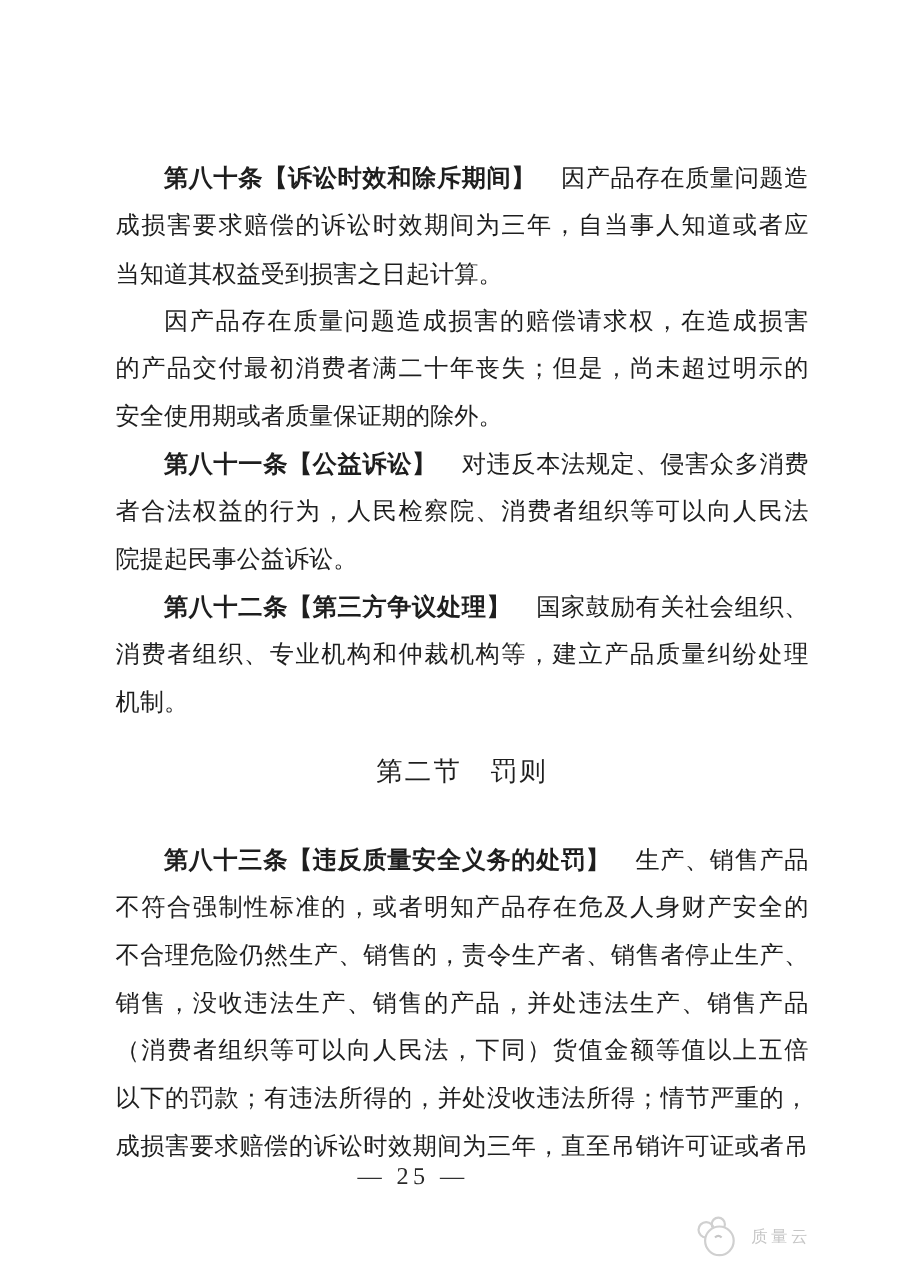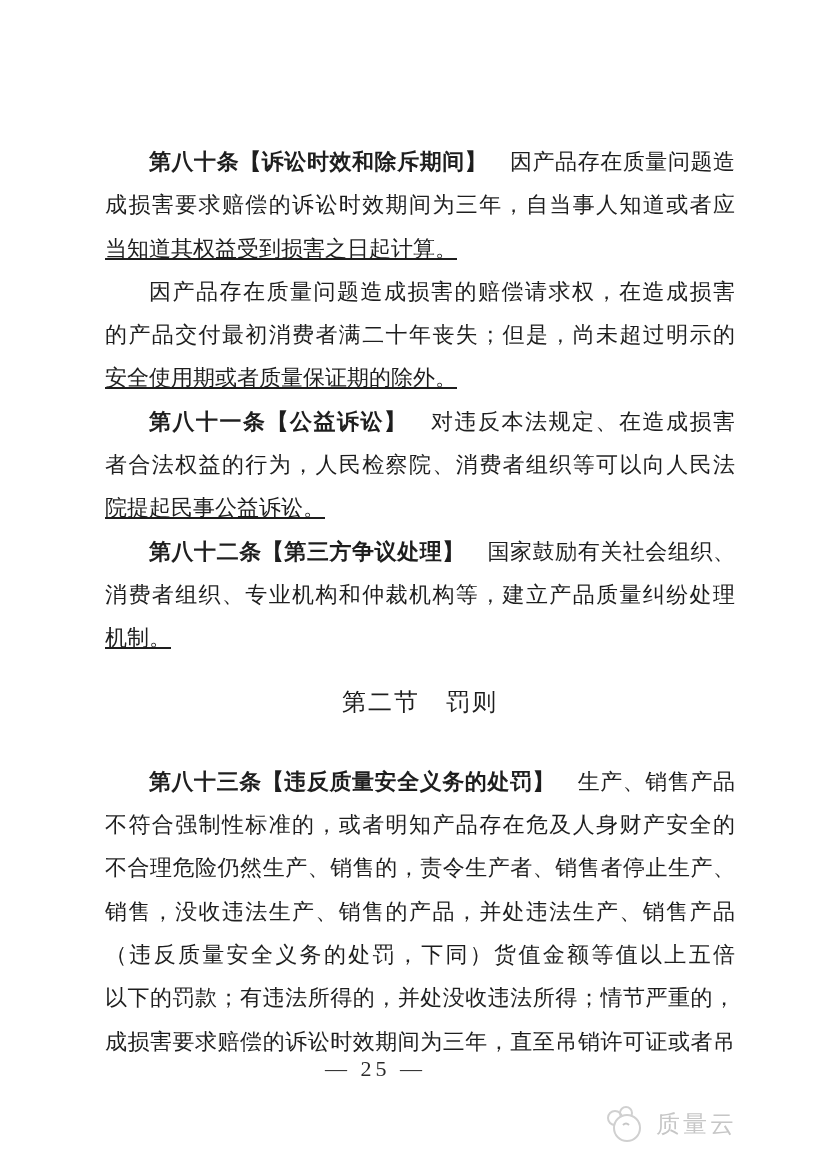--- a/index.html
+++ b/index.html
@@ -27,21 +27,20 @@
     line-height: 43.3px;
     text-align: justify;
     text-align-last: justify;
     text-justify: inter-character;
   }
   .line.first {
     text-indent: 2em;
   }
   .line.para-last {
     text-align-last: left;
-    text-decoration: underline;
   }
   .article-label {
     font-weight: 700;
     font-family: "Liberation Sans", "DejaVu Sans", sans-serif;
   }
   .section-heading {
     font-size: 24px;
     font-weight: 400;
     font-family: "Liberation Sans", "DejaVu Sans", sans-serif;
     text-align: center;
@@ -62,21 +61,21 @@
   .watermark {
     position: absolute;
     top: 1104px;
     right: 14px;
     display: flex;
     align-items: center;
     gap: 9px;
     color: #c6c6c6;
   }
   .watermark-text {
-    font-size: 24px;
+    font-size: 15px;
     letter-spacing: 3px;
     font-family: "Liberation Sans", "DejaVu Sans", sans-serif;
   }
   .cloud-icon {
     display: block;
   }
 </style>
 </head>
 <body>
 
@@ -88,36 +87,36 @@
           <div class="line first"><b class="article-label">第八十条【诉讼时效和除斥期间】</b><span>　因产品存在质量问题造</span></div>
           <div class="line">成损害要求赔偿的诉讼时效期间为三年，自当事人知道或者应</div>
           <div class="line para-last">当知道其权益受到损害之日起计算。</div>
         </div>
         <div class="para">
           <div class="line first">因产品存在质量问题造成损害的赔偿请求权，在造成损害</div>
           <div class="line">的产品交付最初消费者满二十年丧失；但是，尚未超过明示的</div>
           <div class="line para-last">安全使用期或者质量保证期的除外。</div>
         </div>
         <div class="para">
-          <div class="line first"><b class="article-label">第八十一条【公益诉讼】</b><span>　对违反本法规定、在造成损害</span></div>
+          <div class="line first"><b class="article-label">第八十一条【公益诉讼】</b><span>　对违反本法规定、侵害众多消费</span></div>
           <div class="line">者合法权益的行为，人民检察院、消费者组织等可以向人民法</div>
           <div class="line para-last">院提起民事公益诉讼。</div>
         </div>
         <div class="para">
           <div class="line first"><b class="article-label">第八十二条【第三方争议处理】</b><span>　国家鼓励有关社会组织、</span></div>
           <div class="line">消费者组织、专业机构和仲裁机构等，建立产品质量纠纷处理</div>
           <div class="line para-last">机制。</div>
         </div>
         <div class="section-heading">第二节　罚则</div>
         <div class="para">
           <div class="line first"><b class="article-label">第八十三条【违反质量安全义务的处罚】</b><span>　生产、销售产品</span></div>
           <div class="line">不符合强制性标准的，或者明知产品存在危及人身财产安全的</div>
           <div class="line">不合理危险仍然生产、销售的，责令生产者、销售者停止生产、</div>
           <div class="line">销售，没收违法生产、销售的产品，并处违法生产、销售产品</div>
-          <div class="line">（违反质量安全义务的处罚，下同）货值金额等值以上五倍</div>
+          <div class="line">（消费者组织等可以向人民法，下同）货值金额等值以上五倍</div>
           <div class="line">以下的罚款；有违法所得的，并处没收违法所得；情节严重的，</div>
           <div class="line">成损害要求赔偿的诉讼时效期间为三年，直至吊销许可证或者吊</div>
         </div>
       </div>
   </main>
 
   <div class="pagenum">— 25 —</div>
 
   <div class="watermark">
     <svg class="cloud-icon" width="44" height="40" viewBox="0 0 44 40" fill="none" stroke="#d0d0d0" stroke-width="2">

